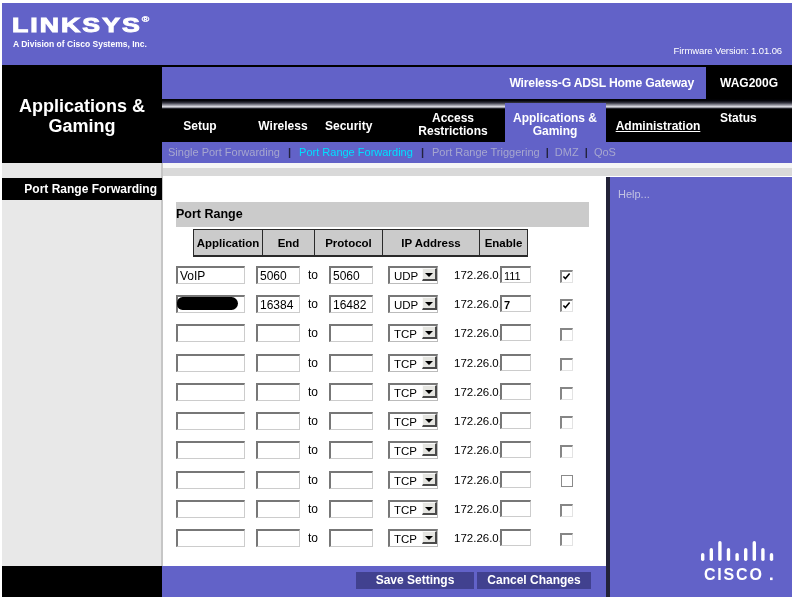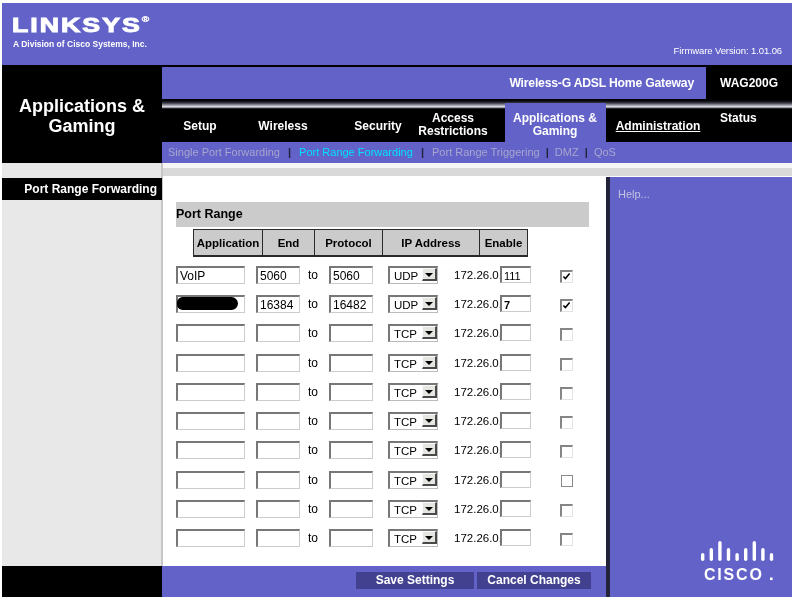--- a/index.html
+++ b/index.html
@@ -50,21 +50,21 @@
     <div class="abs" style="right:12px; top:9px; color:#fff; font-weight:bold; font-size:12.2px; letter-spacing:-0.2px;">Wireless-G ADSL Home Gateway</div>
   </div>
   <div class="abs" style="left:704px; top:2px; width:86px; height:33px; color:#fff; font-weight:bold; font-size:12px; text-align:center; line-height:33px;">WAG200G</div>
 
   <div class="abs" style="left:160px; top:34px; width:630px; height:10px; background:linear-gradient(#000 0%, #06060e 18%, #33333f 38%, #8a8a96 58%, #dadae2 76%, #9a9aa2 85%, #26262e 95%, #000 100%);"></div>
 
   <div class="abs" style="left:0px; top:44px; width:700px; height:33px; color:#fff; font-weight:bold; font-size:12px;">
     <div class="abs purple" style="left:503px; top:-6px; width:101px; height:39px;"></div>
     <div class="abs" style="left:166px; top:10px; width:64px; text-align:center;">Setup</div>
     <div class="abs" style="left:249px; top:10px; width:64px; text-align:center;">Wireless</div>
-    <div class="abs" style="left:344px; top:10px; width:64px; text-align:center;">Security</div>
+    <div class="abs" style="left:323px; top:10px; width:64px; text-align:left;">Security</div>
     <div class="abs" style="left:412px; top:3px; width:78px; text-align:center; line-height:13px;">Access<br>Restrictions</div>
     <div class="abs" style="left:505px; top:3px; width:96px; text-align:center; line-height:13px;">Applications &amp;<br>Gaming</div>
     <div class="abs" style="left:608px; top:10px; width:96px; text-align:center;text-decoration:underline;">Administration</div>
     <div class="abs" style="left:718px; top:2px; width:60px; text-align:left;">Status</div>
   </div>
 
   <div class="abs purple" style="left:160px; top:77px; width:630px; height:21px; font-size:11px; line-height:21px; color:#A6A6CF;">
     <span style="margin-left:6px;">Single Port Forwarding</span>
     <span style="color:#23233f; margin:0 5px; font-weight:bold;">|</span>
     <span style="color:#00E0FF;">Port Range Forwarding</span>

